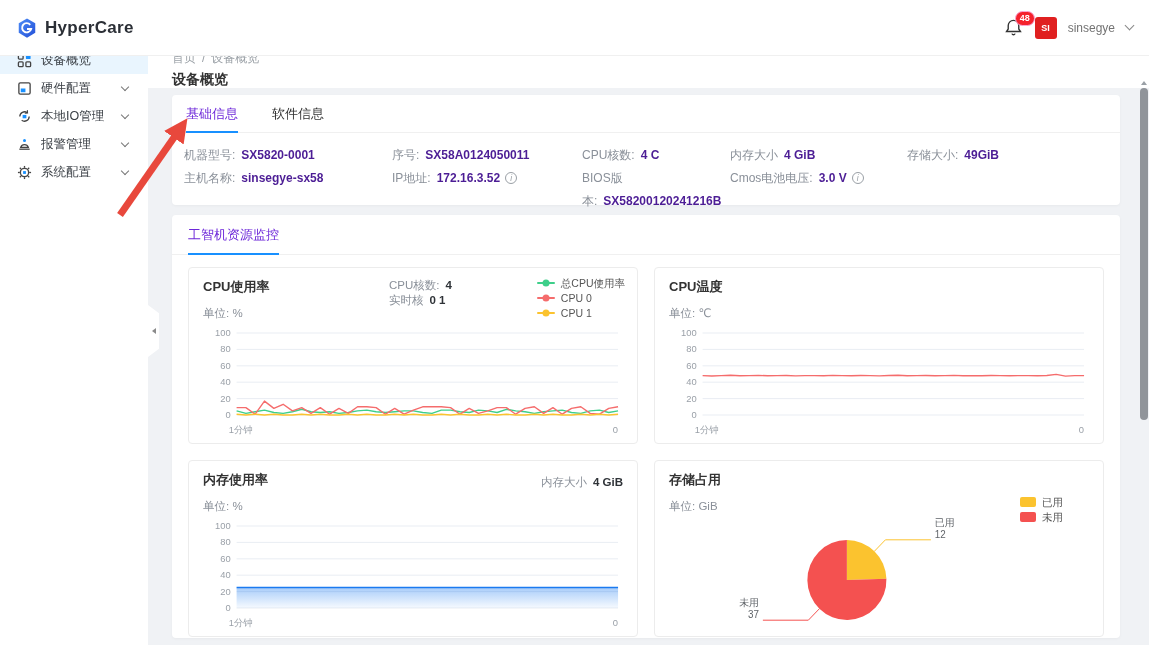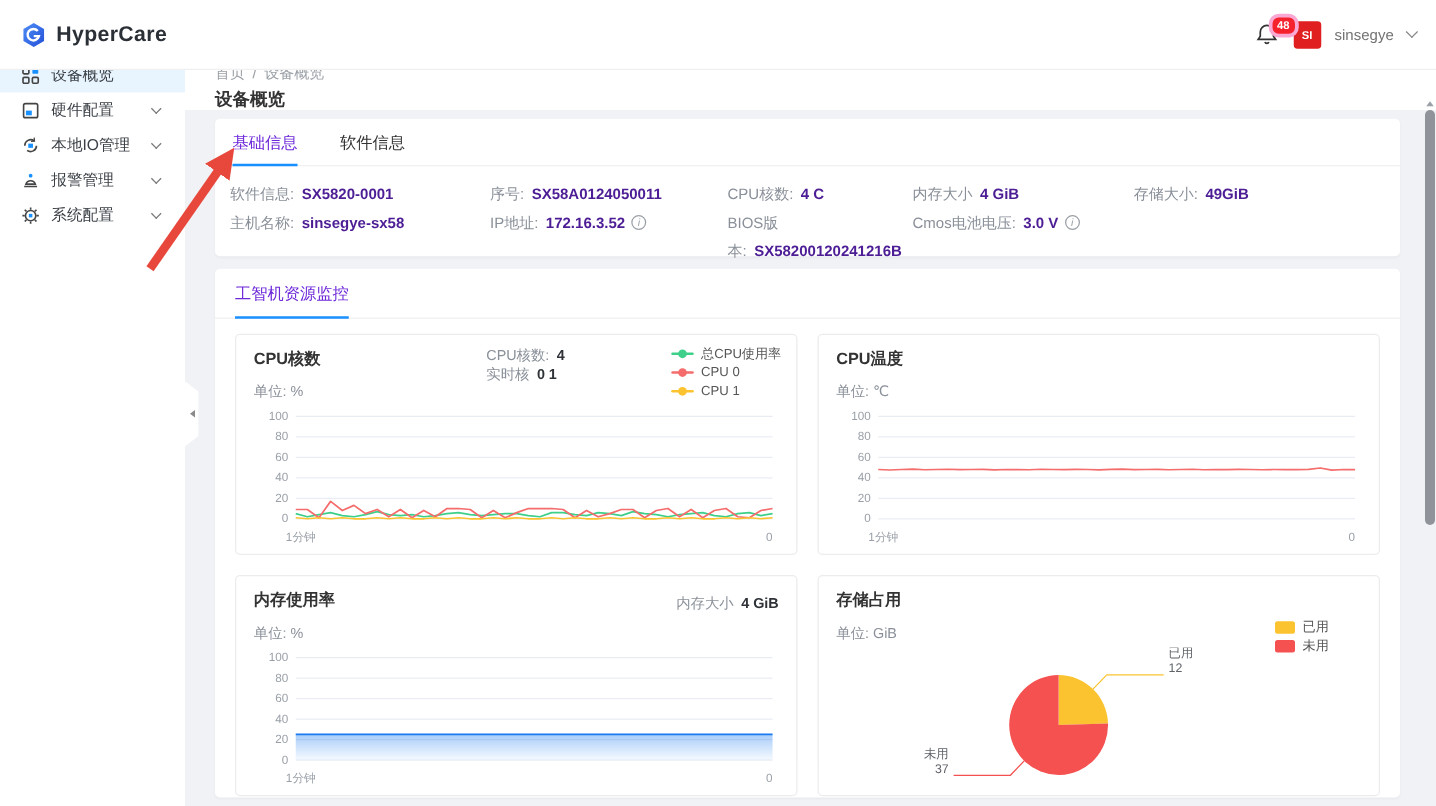--- a/index.html
+++ b/index.html
@@ -7,21 +7,21 @@
   .screen { position:relative; width:1149px; height:645px; background:#f0f2f5; overflow:hidden; }
 
   
   .topbar { position:absolute; top:0; left:0; right:0; height:56px; background:#fff;
             border-bottom:1px solid #f0f0f0; display:flex; align-items:center; z-index:6; }
   .logo { display:flex; align-items:center; gap:7px; margin-left:16px; }
   .logo-text { font-size:17px; font-weight:bold; color:#2b2f36; letter-spacing:.3px; }
   .top-right { margin-left:auto; margin-right:16px; display:flex; align-items:center; gap:11px; }
   .bell-wrap { position:relative; width:20px; height:20px; cursor:pointer; }
   .badge { position:absolute; top:-7px; left:11px; background:#f5222d; color:#fff; font-size:9px;
-           line-height:13px; padding:0 4px; border-radius:8px; border:3px solid #f9a8d4; font-weight:bold; }
+           line-height:13px; padding:0 4px; border-radius:8px; border:1px solid #f9a8d4; font-weight:bold; }
   .avatar { width:22px; height:22px; border-radius:3px; background:#e02020; color:#fff; font-size:9px;
             font-weight:bold; display:flex; align-items:center; justify-content:center; cursor:pointer; }
   .uname { font-size:12px; color:#737373; }
   .chev { width:7px; height:7px; border-right:1.4px solid #888; border-bottom:1.4px solid #888;
           transform:rotate(45deg); margin-top:-4px; }
 
   
   .sidebar { position:absolute; top:42px; left:0; width:148px; bottom:0; background:#fff; z-index:5; padding-top:5px; }
   .side-item { position:relative; height:27px; display:flex; align-items:center; padding-left:17px;
                font-size:12.5px; color:#3a3f45; cursor:pointer; margin-bottom:1px; }
@@ -189,21 +189,21 @@
       <div class="ptitle">设备概览</div>
     </div>
 
     <div class="card card1">
       <div class="tabs">
         <div class="tab active">基础信息</div>
         <div class="tab">软件信息</div>
       </div>
       <div class="fields">
         <div class="frow">
-          <div class="fcell"><span class="flabel">软件信息:</span><span class="fvalue">SX5820-0001</span></div>
+          <div class="fcell"><span class="flabel">机器型号:</span><span class="fvalue">SX5820-0001</span></div>
           <div class="fcell"><span class="flabel">序号:</span><span class="fvalue">SX58A0124050011</span></div>
           <div class="fcell"><span class="flabel">CPU核数:</span><span class="fvalue">4 C</span></div>
           <div class="fcell"><span class="flabel">内存大小</span><span class="fvalue">4 GiB</span></div>
           <div class="fcell"><span class="flabel">存储大小:</span><span class="fvalue">49GiB</span></div>
         </div>
         <div class="frow">
           <div class="fcell"><span class="flabel">主机名称:</span><span class="fvalue">sinsegye-sx58</span></div>
           <div class="fcell"><span class="flabel">IP地址:</span><span class="fvalue">172.16.3.52</span><span class="info-i">i</span></div>
           <div class="fcell"><span class="flabel">BIOS版本:</span><span class="fvalue">SX58200120241216B</span></div>
           <div class="fcell"><span class="flabel">Cmos电池电压:</span><span class="fvalue">3.0 V</span><span class="info-i">i</span></div>
@@ -213,21 +213,21 @@
     </div>
 
     <div class="card card2">
       <div class="tabs" style="height:40px;padding-left:16px;">
         <div class="tab active">工智机资源监控</div>
       </div>
       <div class="panels">
 
         <div class="panel">
           <div class="p-head">
-            <div class="p-title">CPU核数</div>
+            <div class="p-title">CPU使用率</div>
           </div>
           <div class="p-meta">
             <div><span>CPU核数:</span><b>4</b></div>
             <div><span>实时核</span><b>0 1</b></div>
           </div>
           <div class="legend">
               <div class="legend-row">
                 <span class="lg-line" style="background:#3ecf8a">
                   <i class="lg-dot" style="background:#3ecf8a"></i>
                 </span>

